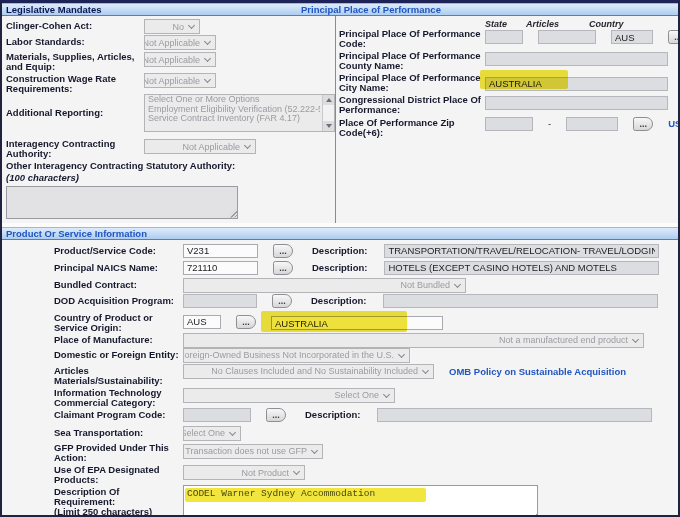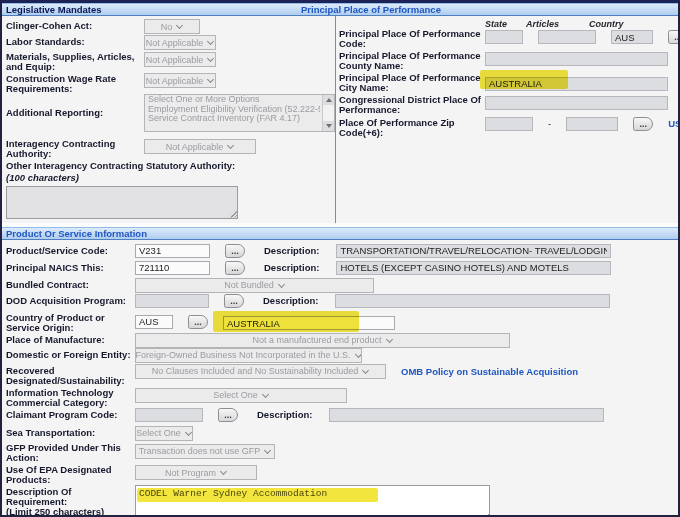--- a/index.html
+++ b/index.html
@@ -24,27 +24,27 @@
        font-size:9.5px;font-weight:bold;color:var(--header_text_primary);}
   .panels{display:flex;flex:0 0 190px;background:#f4f4f5;}
   .panel{padding:3px 0 0 4px;}
   .panel.left{width:334px;border-right:1px solid #8a8a94;}
   .panel.right{flex:1;padding-left:3px;}
   .gap{flex:0 0 4px;background:#fcfcfd;}
   .prodbody{flex:1;background:#f4f4f5;padding:4px 0 0 4px;}
   .row{display:flex;align-items:flex-start;}
   .lbl{font-weight:bold;color:#16182c;font-size:9.5px;line-height:1.06;padding-top:2px;flex:0 0 auto;}
   .lbl.ital{font-style:italic;}
-  .w138{width:138px;} .w130{width:129px;} .w148{width:146px;}
+  .w138{width:138px;} .w130{width:129px;margin-left:48px;} .w148{width:146px;}
   .fields{display:flex;align-items:center;gap:15px;flex-wrap:nowrap;}
   .inp{height:14px;border:1px solid #a9aab0;background:#fbfbfb;font-size:9.5px;padding:0 3px;color:#1c1c1c;
        font-family:"Liberation Sans","DejaVu Sans",sans-serif;}
   .inp.gray{background:#dcdde0;border-color:#b6b7bc;}
   .dd{height:15px;background:#ebebec;border:1px solid #b3b3b8;display:flex;align-items:center;
-      justify-content:center;padding:0 4px;color:#9b9ba1;font-size:9px;white-space:nowrap;overflow:hidden;}
+      justify-content:flex-end;padding:0 4px;color:#9b9ba1;font-size:9px;white-space:nowrap;overflow:hidden;}
   .chev{flex:0 0 auto;width:5px;height:5px;border-right:1.5px solid #86868c;border-bottom:1.5px solid #86868c;
       transform:rotate(45deg);margin:-2px 1px 0 5px;}
   .ell{flex:0 0 auto;width:20px;height:14px;border:1px solid #8d8d93;border-radius:3px 9px 9px 3px;
       background:linear-gradient(#f7f7f7,#d7d7d9);font-size:9px;font-weight:bold;color:#3c3c44;
       line-height:10px;text-align:center;cursor:pointer;padding:0;}
   .desc-lbl{font-weight:bold;color:#16182c;font-size:9.5px;margin:0 2px 0 4px;white-space:nowrap;}
   .desc-inp{width:275px;overflow:hidden;text-overflow:clip;white-space:nowrap;}
   .link{color:var(--link);font-weight:bold;font-size:9.5px;text-decoration:none;white-space:nowrap;}
   .listbox{width:191px;height:38px;background:#ebebec;border:1px solid #b3b3b8;position:relative;
       overflow:hidden;padding:0 14px 0 3px;}
@@ -204,31 +204,31 @@
     <div class="row" style="min-height:17px">
       <div class="lbl w130">Product/Service Code:</div>
       <div class="fields">
         <input class="inp" style="width: 75px;" value="V231">
         <button class="ell">...</button>
         <span class="desc-lbl">Description:</span>
         <input class="inp gray desc-inp" value="TRANSPORTATION/TRAVEL/RELOCATION- TRAVEL/LODGING" style="">
       </div>
     </div>
     <div class="row" style="min-height:17px">
-      <div class="lbl w130">Principal NAICS This:</div>
+      <div class="lbl w130">Principal NAICS Name:</div>
       <div class="fields">
         <input class="inp" style="width: 75px;" value="721110">
         <button class="ell">...</button>
         <span class="desc-lbl">Description:</span>
         <input class="inp gray desc-inp" value="HOTELS (EXCEPT CASINO HOTELS) AND MOTELS" style="">
       </div>
     </div>
     <div class="row" style="min-height:16px">
       <div class="lbl w130">Bundled Contract:</div>
-      <div class="dd" style="width:239px">
+      <div class="dd" style="width:283px">
         <span>Not Bundled</span>
         <span class="chev"></span>
       </div>
     </div>
     <div class="row" style="min-height:17px">
       <div class="lbl w130">DOD Acquisition Program:</div>
       <div class="fields">
         <input class="inp gray" style="width: 74px;" value="">
         <button class="ell">...</button>
         <span class="desc-lbl">Description:</span>
@@ -241,34 +241,34 @@
         <input class="inp" style="width: 38px;" value="AUS">
         <button class="ell">...</button>
         <span class="relw">
           <input class="inp" style="width: 172px;" value="AUSTRALIA">
           <span class="hl" style="left:-10px;top:-2px;width:146px;height:21px"></span>
         </span>
       </div>
     </div>
     <div class="row" style="min-height:15px">
       <div class="lbl w130">Place of Manufacture:</div>
-      <div class="dd" style="width:375px">
+      <div class="dd" style="width:461px">
         <span>Not a manufactured end product</span>
         <span class="chev"></span>
       </div>
     </div>
     <div class="row" style="min-height:16px">
       <div class="lbl w130">Domestic or Foreign Entity:</div>
       <div class="dd" style="width:227px">
         <span>Foreign-Owned Business Not Incorporated in the U.S.</span>
         <span class="chev"></span>
       </div>
     </div>
     <div class="row" style="min-height:20px">
-      <div class="lbl w130">Recovered Designated/Sustainability:</div>
+      <div class="lbl w130">Articles Materials/Sustainability:</div>
       <div class="fields">
         <div class="dd" style="width:251px">
           <span>No Clauses Included and No Sustainability Included</span>
           <span class="chev"></span>
         </div>
         <a href="#" class="link">OMB Policy on Sustainable Acquisition</a>
       </div>
     </div>
     <div class="row" style="min-height:20px">
       <div class="lbl w130">Information Technology Commercial Category:</div>
@@ -296,21 +296,21 @@
     <div class="row" style="min-height:22px">
       <div class="lbl w130">GFP Provided Under This Action:</div>
       <div class="dd" style="width:140px;margin-top:3px">
         <span>Transaction does not use GFP</span>
         <span class="chev"></span>
       </div>
     </div>
     <div class="row" style="min-height:22px">
       <div class="lbl w130">Use Of EPA Designated Products:</div>
       <div class="dd" style="width:122px;margin-top:2px">
-        <span>Not Program</span>
+        <span>Not Product</span>
         <span class="chev"></span>
       </div>
     </div>
     <div class="row">
       <div class="lbl w130">
         <div>Description Of Requirement:</div>
         <div class="ital">(Limit 250 characters)</div>
 
       </div>
       <div class="tawrap">

